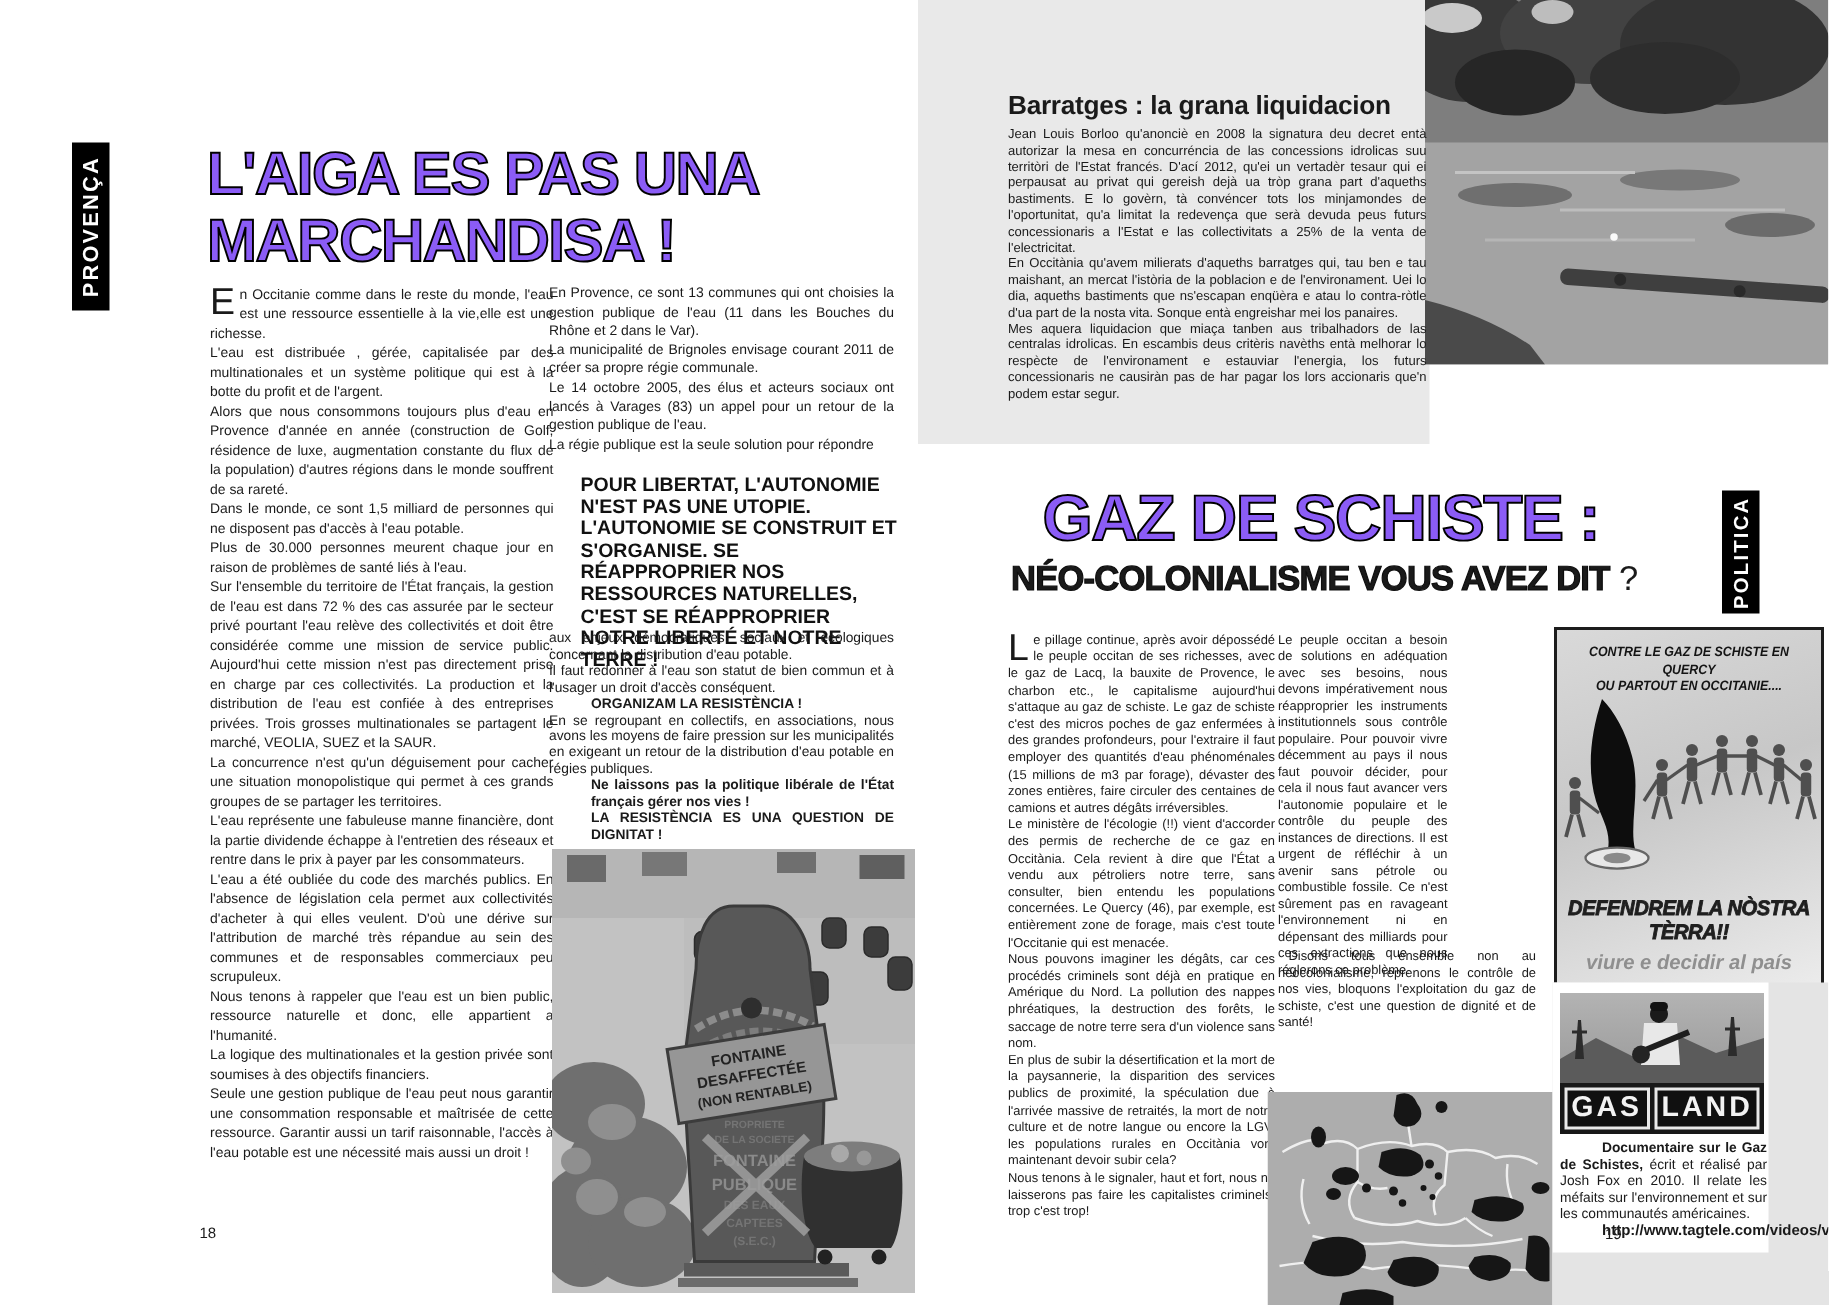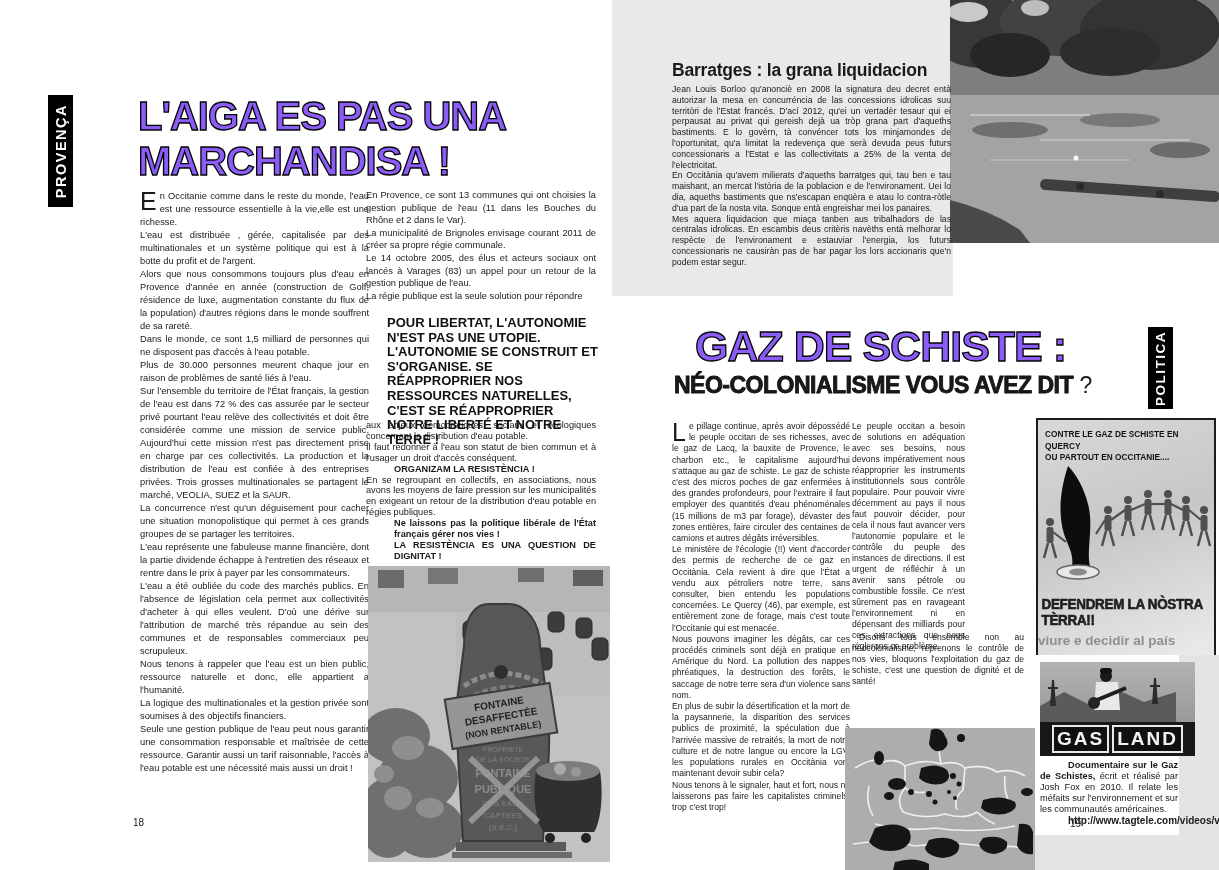--- a/index.html
+++ b/index.html
@@ -19,21 +19,21 @@
   .vlabel { background:#000; color:#fff; display:flex; align-items:center; justify-content:center; }
   .vlabel span {
     writing-mode:vertical-rl; transform:rotate(180deg);
     font-weight:bold; letter-spacing:1.5px; white-space:nowrap;
   }
   .dcap { float:left; font-size:25px; line-height:21px; padding:1px 3px 0 0; font-weight:400; }
   .quote { font-size:13px; line-height:14.6px; color:#111; }
   .grayband { background:#e9e9e9; }
   .poster {
     background:linear-gradient(160deg,#d9d9d9 0%,#c7c7c7 45%,#ececec 100%);
-    border:2px solid #1c1c1c; text-align:left; overflow:hidden;
+    border:2px solid #1c1c1c; text-align:center; overflow:hidden;font-style:italic;
   }
   .poster-top { font-weight:bold; font-size:9px; line-height:11.5px; color:#141414; transform:scaleX(.92); margin-top:9px; }
   .poster-slogan { font-weight:bold; font-size:14px; letter-spacing:-.3px; color:#1f1f1f; transform:scaleX(.96); -webkit-text-stroke:.6px #1f1f1f; }
   .poster-tag { font-weight:bold; font-size:13.5px; color:#8f8f8f; margin-top:5px; }
   .gasland-photo { background:linear-gradient(#b3b3b3,#8a8a8a); position:relative; overflow:hidden; }
   .gasland-band { position:absolute; left:0; right:0; bottom:0; height:34px; background:#181818;
     display:flex; align-items:center; justify-content:center; gap:3px; }
   .gasland-band span { color:#f2f2f2; font-weight:bold; font-size:19px; letter-spacing:2px;
     border:2px solid #e9e9e9; padding:0 3px; line-height:24px; background:#101010; }
   .caption { font-size:9.2px; line-height:11px; }
@@ -275,21 +275,21 @@
         <line x1="151" y1="46" x2="163" y2="56"></line>
       </g>
     </svg>
     <div class="poster-slogan">DEFENDREM LA NÒSTRA TÈRRA!!</div>
     <div class="poster-tag">viure e decidir al país</div>
   </div>
 
   <div class="abs" style="left:1035px; top:655px; width:184px; height:215px; background:#e4e4e4;"></div>
   <div class="abs" style="left:1035px; top:655px; width:144px; height:180px; background:#fff;"></div>
 
-  <div class="abs gasland-photo" style="left:1040px; top:662px; width:155px; height:94px;">
+  <div class="abs gasland-photo" style="left:1040px; top:662px; width:136px; height:94px;">
     <svg width="136" height="60" viewBox="0 0 136 60">
       <path d="M0,44 L24,30 L48,42 L78,28 L104,40 L136,30 L136,60 L0,60 Z" fill="#5b5b5b"></path>
       <g fill="#2c2c2c">
         <polygon points="10,44 16,44 14,18 12,18"></polygon>
         <line x1="8" y1="26" x2="18" y2="26" stroke="#2c2c2c" stroke-width="2"></line>
         <polygon points="112,42 118,42 116,16 114,16"></polygon>
         <line x1="110" y1="24" x2="120" y2="24" stroke="#2c2c2c" stroke-width="2"></line>
       </g>
       <circle cx="66" cy="14" r="6" fill="#1a1a1a"></circle>
       <path d="M56,20 L78,20 L80,48 L54,48 Z" fill="#e8e8e8"></path>

